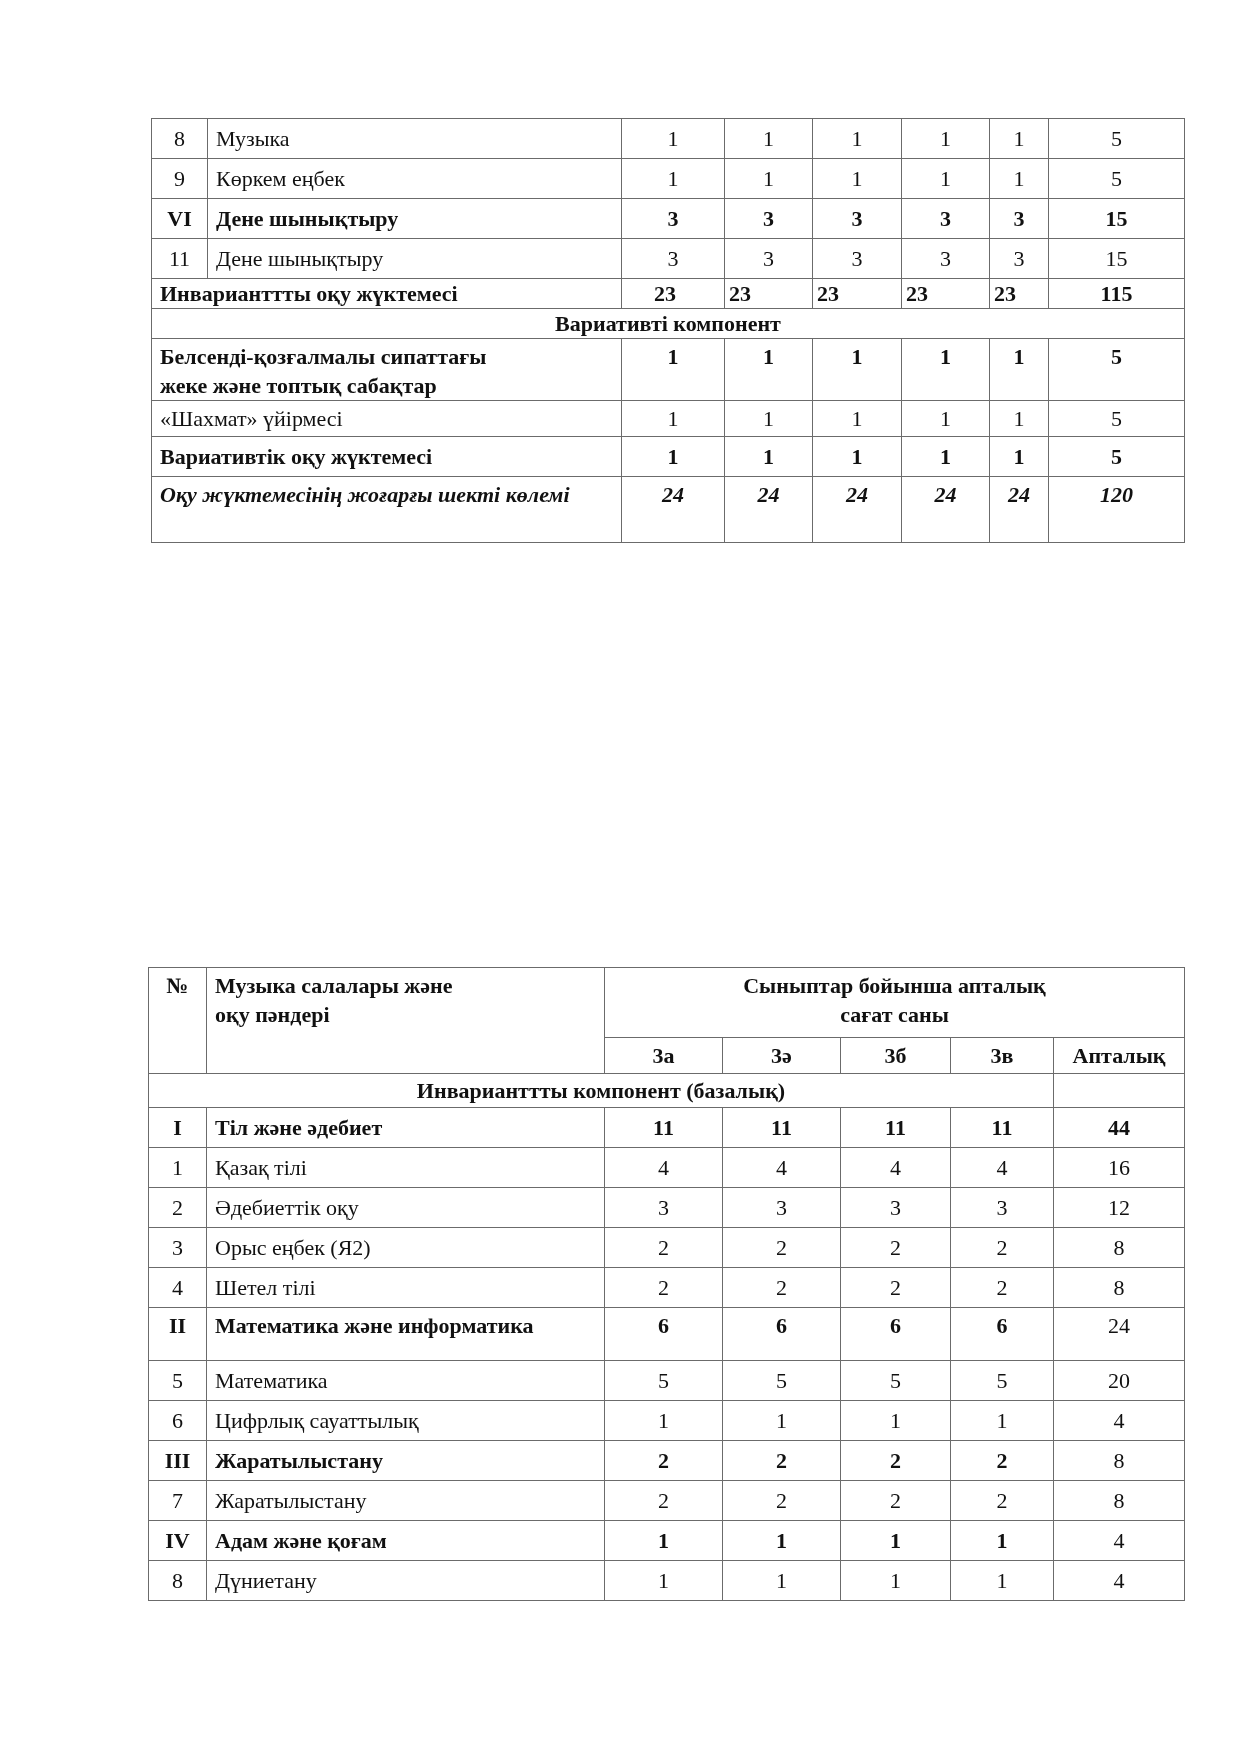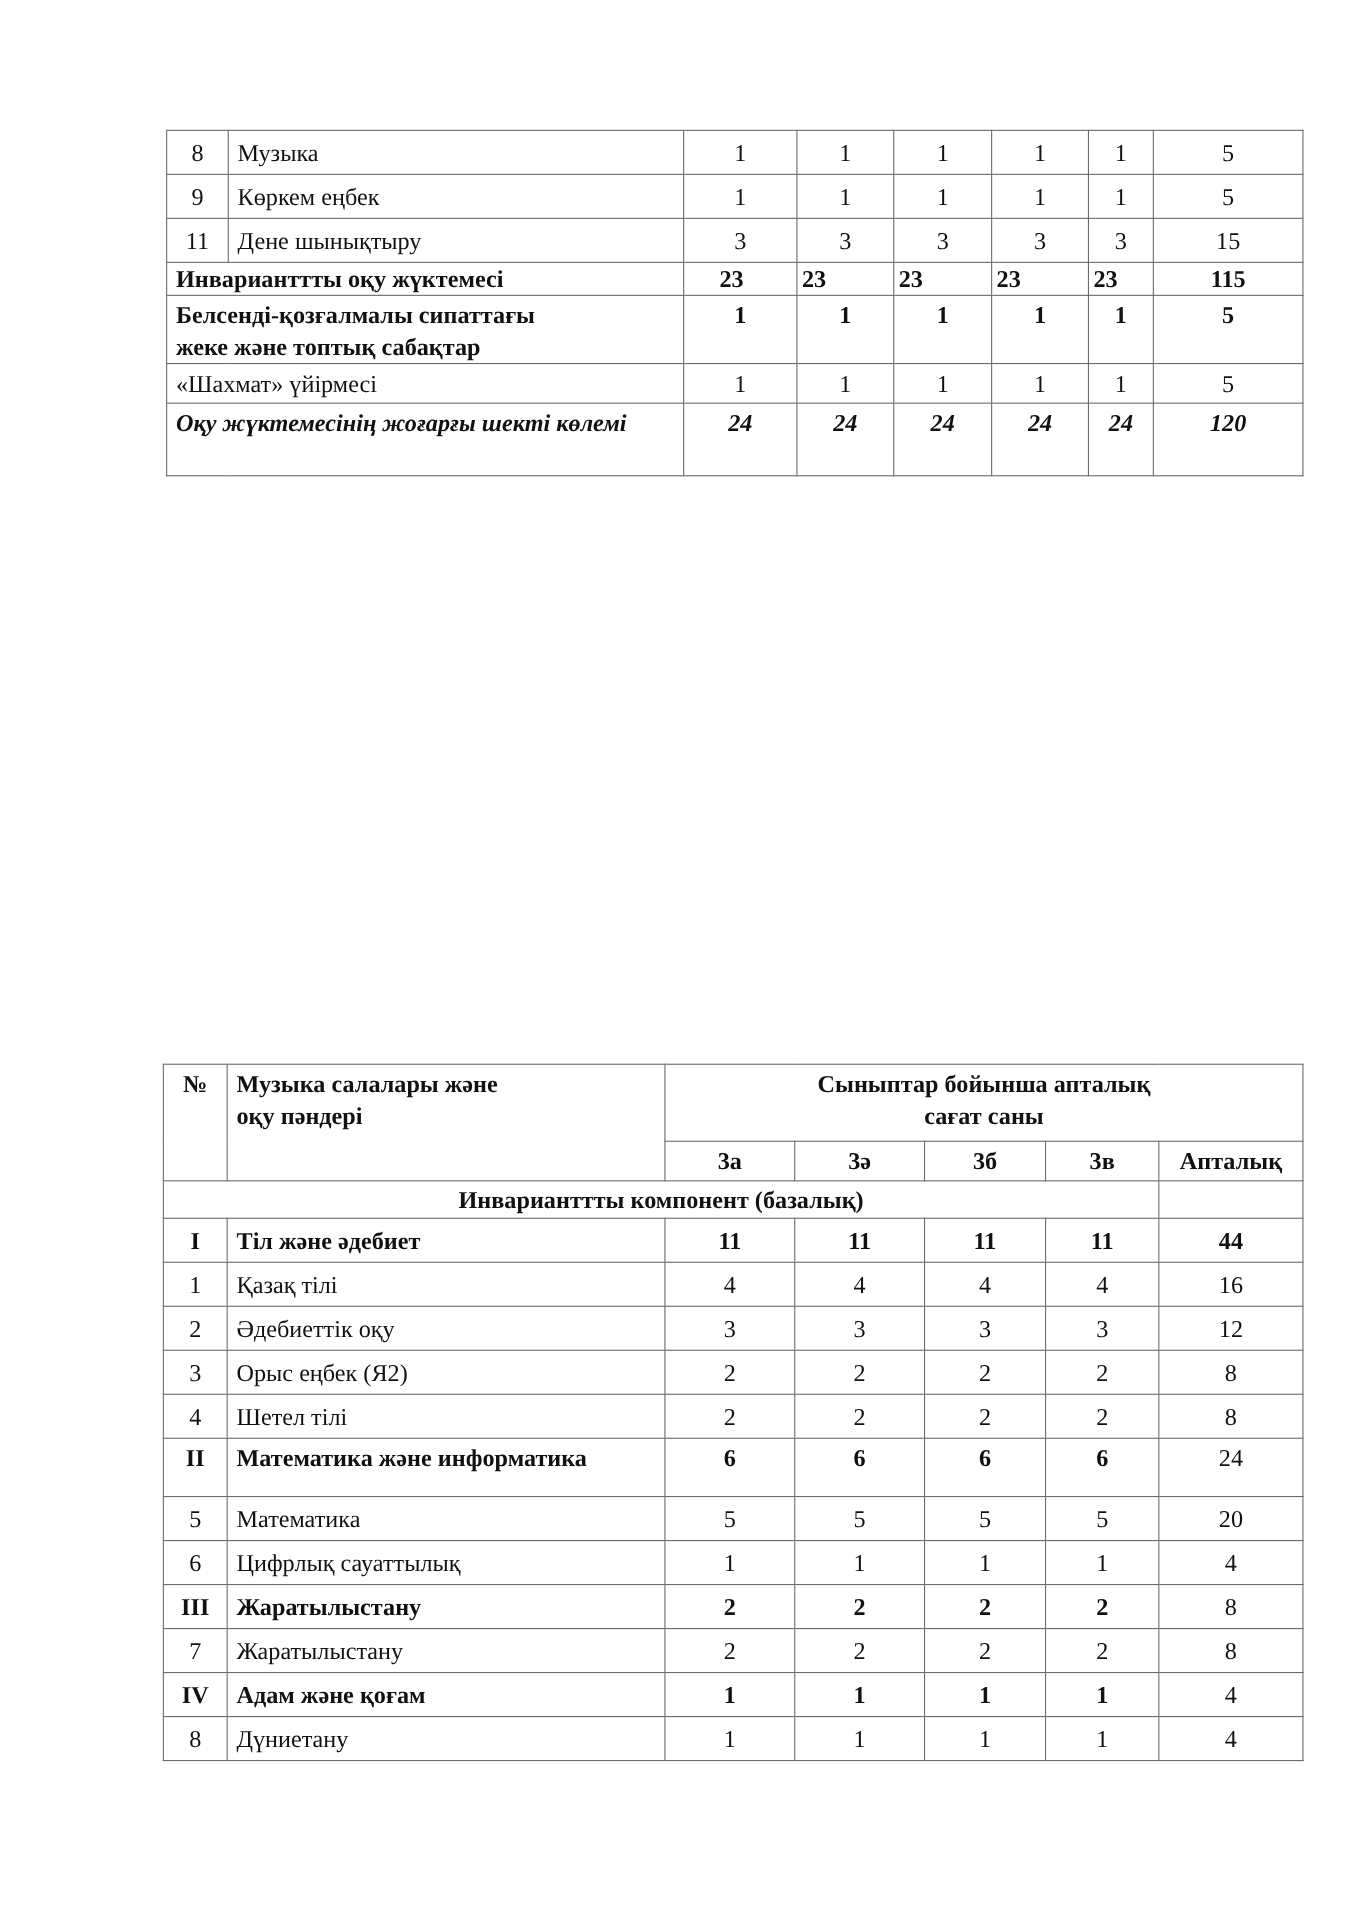--- a/index.html
+++ b/index.html
@@ -45,55 +45,77 @@
         <td class="c">9</td>
         <td>Көркем еңбек</td>
         <td class="c">1</td>
         <td class="c">1</td>
         <td class="c">1</td>
         <td class="c">1</td>
         <td class="c">1</td>
         <td class="c">5</td>
       </tr>
       <tr class="r">
+        <td class="c b">VI</td>
+        <td class="b">Дене шынықтыру</td>
+        <td class="c b">3</td>
+        <td class="c b">3</td>
+        <td class="c b">3</td>
+        <td class="c b">3</td>
+        <td class="c b">3</td>
+        <td class="c b">15</td>
+      </tr>
+      <tr class="r">
         <td class="c">11</td>
         <td>Дене шынықтыру</td>
         <td class="c">3</td>
         <td class="c">3</td>
         <td class="c">3</td>
         <td class="c">3</td>
         <td class="c">3</td>
         <td class="c">15</td>
       </tr>
       <tr class="s">
         <td class="b" colspan="2">Инварианттты оқу жүктемесі</td>
         <td class="b" style="padding-left:32px">23</td>
         <td class="b" style="padding-left:4px">23</td>
         <td class="b" style="padding-left:4px">23</td>
         <td class="b" style="padding-left:4px">23</td>
         <td class="b" style="padding-left:4px">23</td>
         <td class="c b">115</td>
       </tr>
+      <tr class="s">
+        <td class="c b" colspan="8">Вариативті  компонент</td>
+      </tr>
       <tr style="height: 62px;">
         <td class="b top" colspan="2" style="padding-right: 90px;">Белсенді-қозғалмалы сипаттағы жеке және топтық сабақтар</td>
         <td class="c b top">1</td>
         <td class="c b top">1</td>
         <td class="c b top">1</td>
         <td class="c b top">1</td>
         <td class="c b top">1</td>
         <td class="c b top">5</td>
       </tr>
       <tr style="height: 36px;">
         <td colspan="2">«Шахмат» үйірмесі</td>
         <td class="c">1</td>
         <td class="c">1</td>
         <td class="c">1</td>
         <td class="c">1</td>
         <td class="c">1</td>
         <td class="c">5</td>
+      </tr>
+      <tr class="r">
+        <td class="b" colspan="2">Вариативтік оқу жүктемесі</td>
+        <td class="c b">1</td>
+        <td class="c b">1</td>
+        <td class="c b">1</td>
+        <td class="c b">1</td>
+        <td class="c b">1</td>
+        <td class="c b">5</td>
       </tr>
       <tr style="height: 66px; font-style: italic;">
         <td class="b top just" colspan="2">Оқу жүктемесінің жоғарғы шекті көлемі</td>
         <td class="c b top">24</td>
         <td class="c b top">24</td>
         <td class="c b top">24</td>
         <td class="c b top">24</td>
         <td class="c b top">24</td>
         <td class="c b top">120</td>
       </tr>

